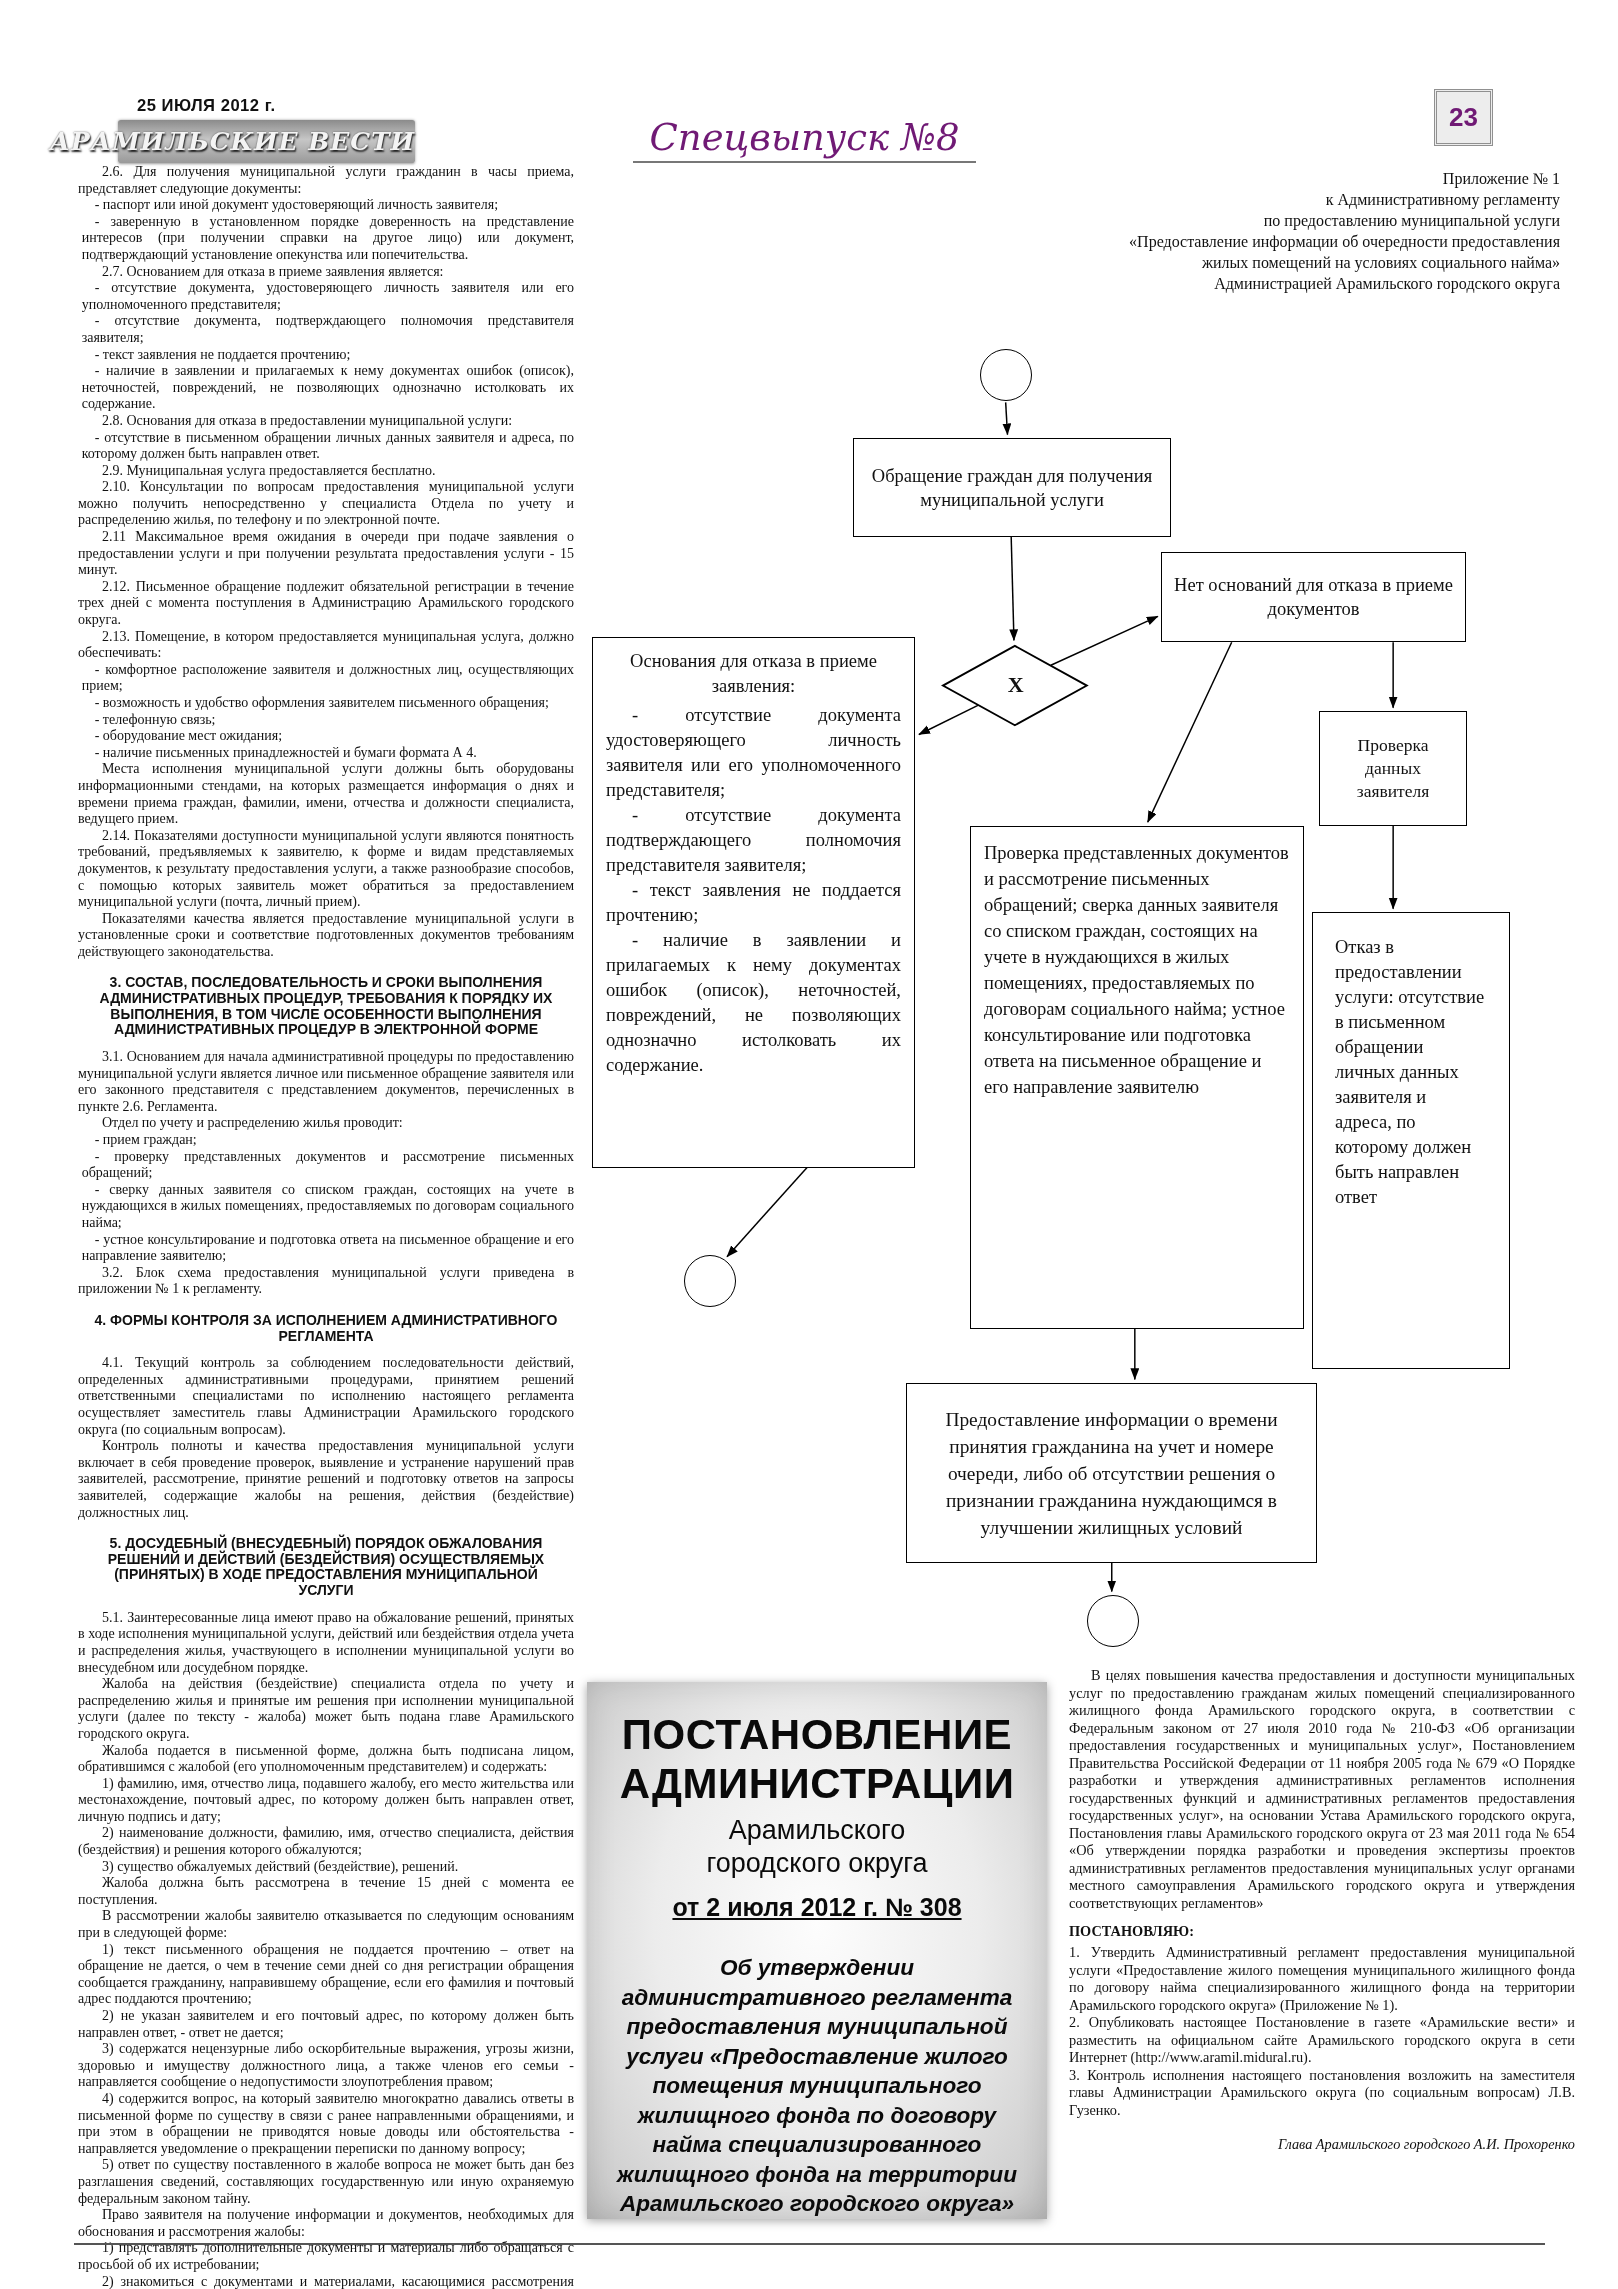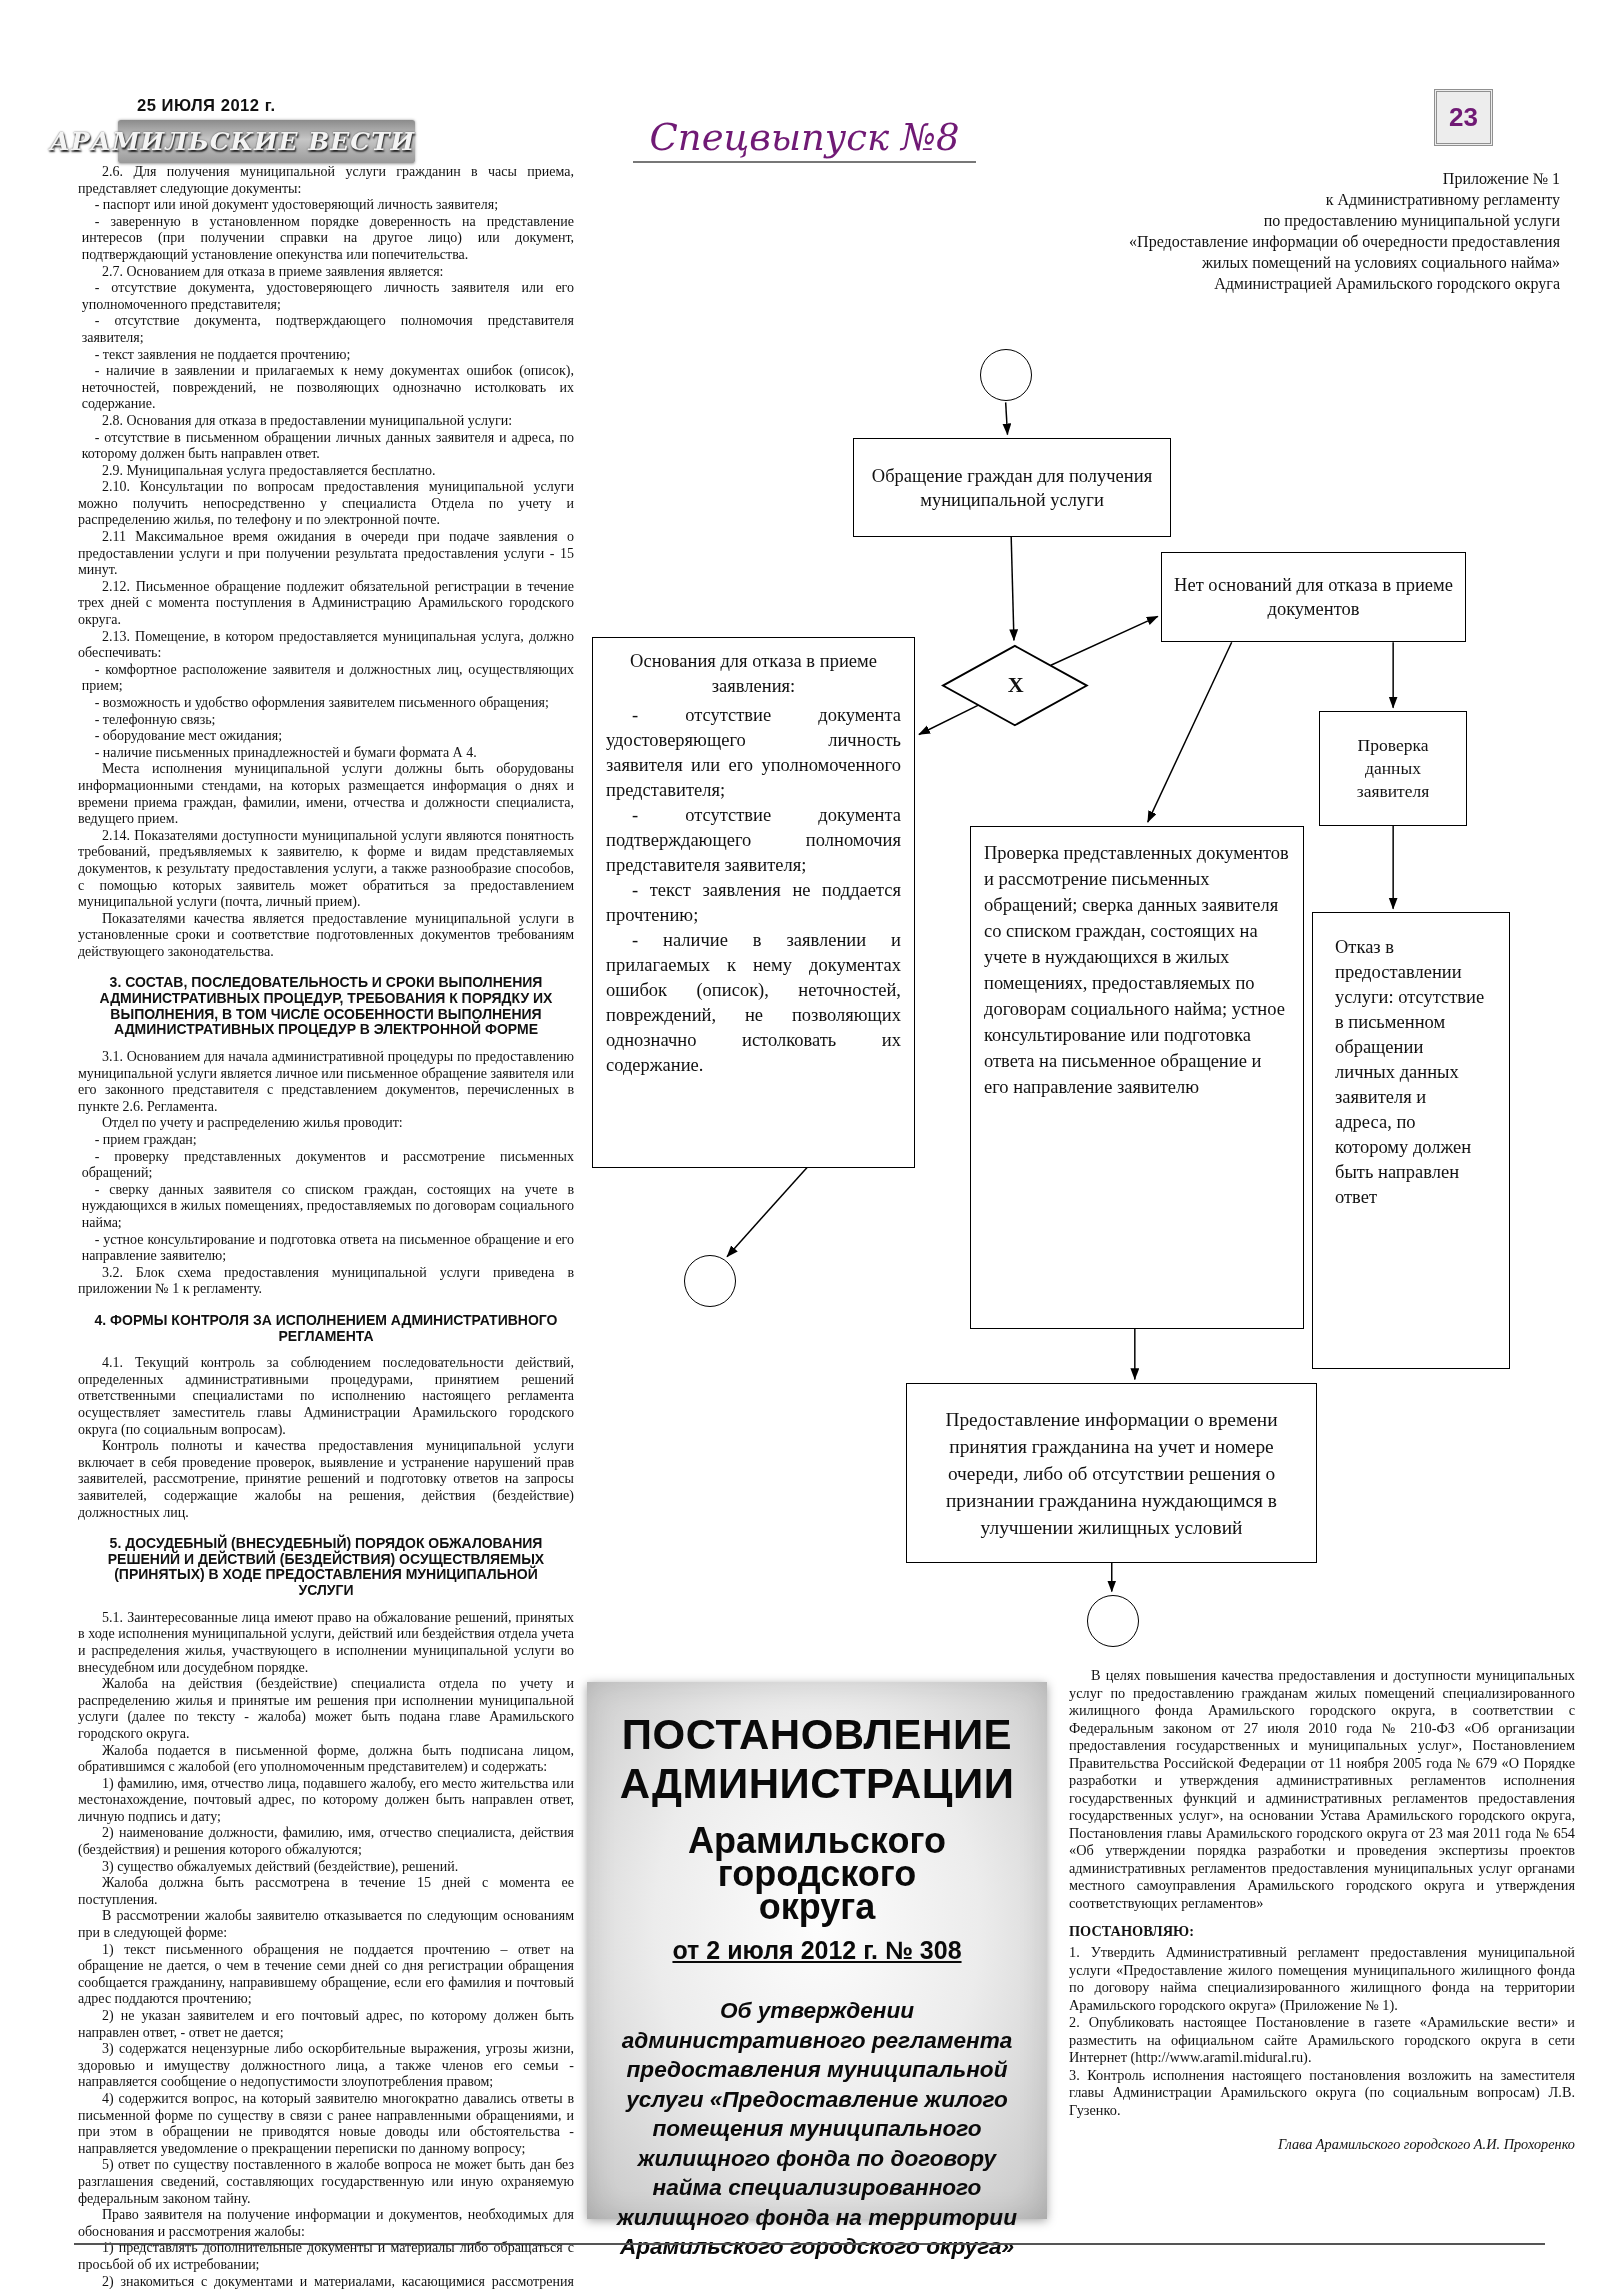--- a/index.html
+++ b/index.html
@@ -55,21 +55,21 @@
   .c-start { left:399px; top:26px; }
   .c-endl  { left:103px; top:932px; }
   .c-endb  { left:506px; top:1272px; }
 
   
   .resblock { position:absolute; left:587px; top:1682px; width:460px; height:537px;
               background:radial-gradient(ellipse at 50% 45%, #fdfdfd 0%, #ececec 50%, #cfcfcf 88%, #bdbdbd 100%);
               box-shadow:0 1.8px 9.2px rgba(0,0,0,.35), inset 0 0 31px rgba(0,0,0,.12);
               padding:28px 22px; text-align:center; font-family:"Liberation Sans",sans-serif; color:#0a0a0a; }
   .res-title   { font-size:42px; font-weight:bold; line-height:49px; letter-spacing:0.5px; }
-  .res-org     { font-size:36px; font-weight:bold; line-height:33px; margin:16px auto 0; max-width:305px; }
+  .res-org     { font-size:27px; font-weight:normal; line-height:33px; margin:6px auto 0; max-width:305px; }
   .res-date    { font-size:25px; font-weight:bold; margin-top:13px; text-decoration:underline; }
   .res-subject { font-size:22.6px; font-weight:bold; font-style:italic; line-height:29.5px; margin-top:31px; }
 
   
   .rescol { position:absolute; left:1069px; top:1667px; width:506px; font-size:14.3px; line-height:17.5px; }
   .rescol .rp { text-align:justify; text-indent:22px; }
   .rescol .rh { font-weight:bold; margin:11px 0 3.7px; }
   .rescol .ri { text-align:justify; }
   .rescol .sig { margin-top:16.6px; text-align:right; font-style:italic; }
 

